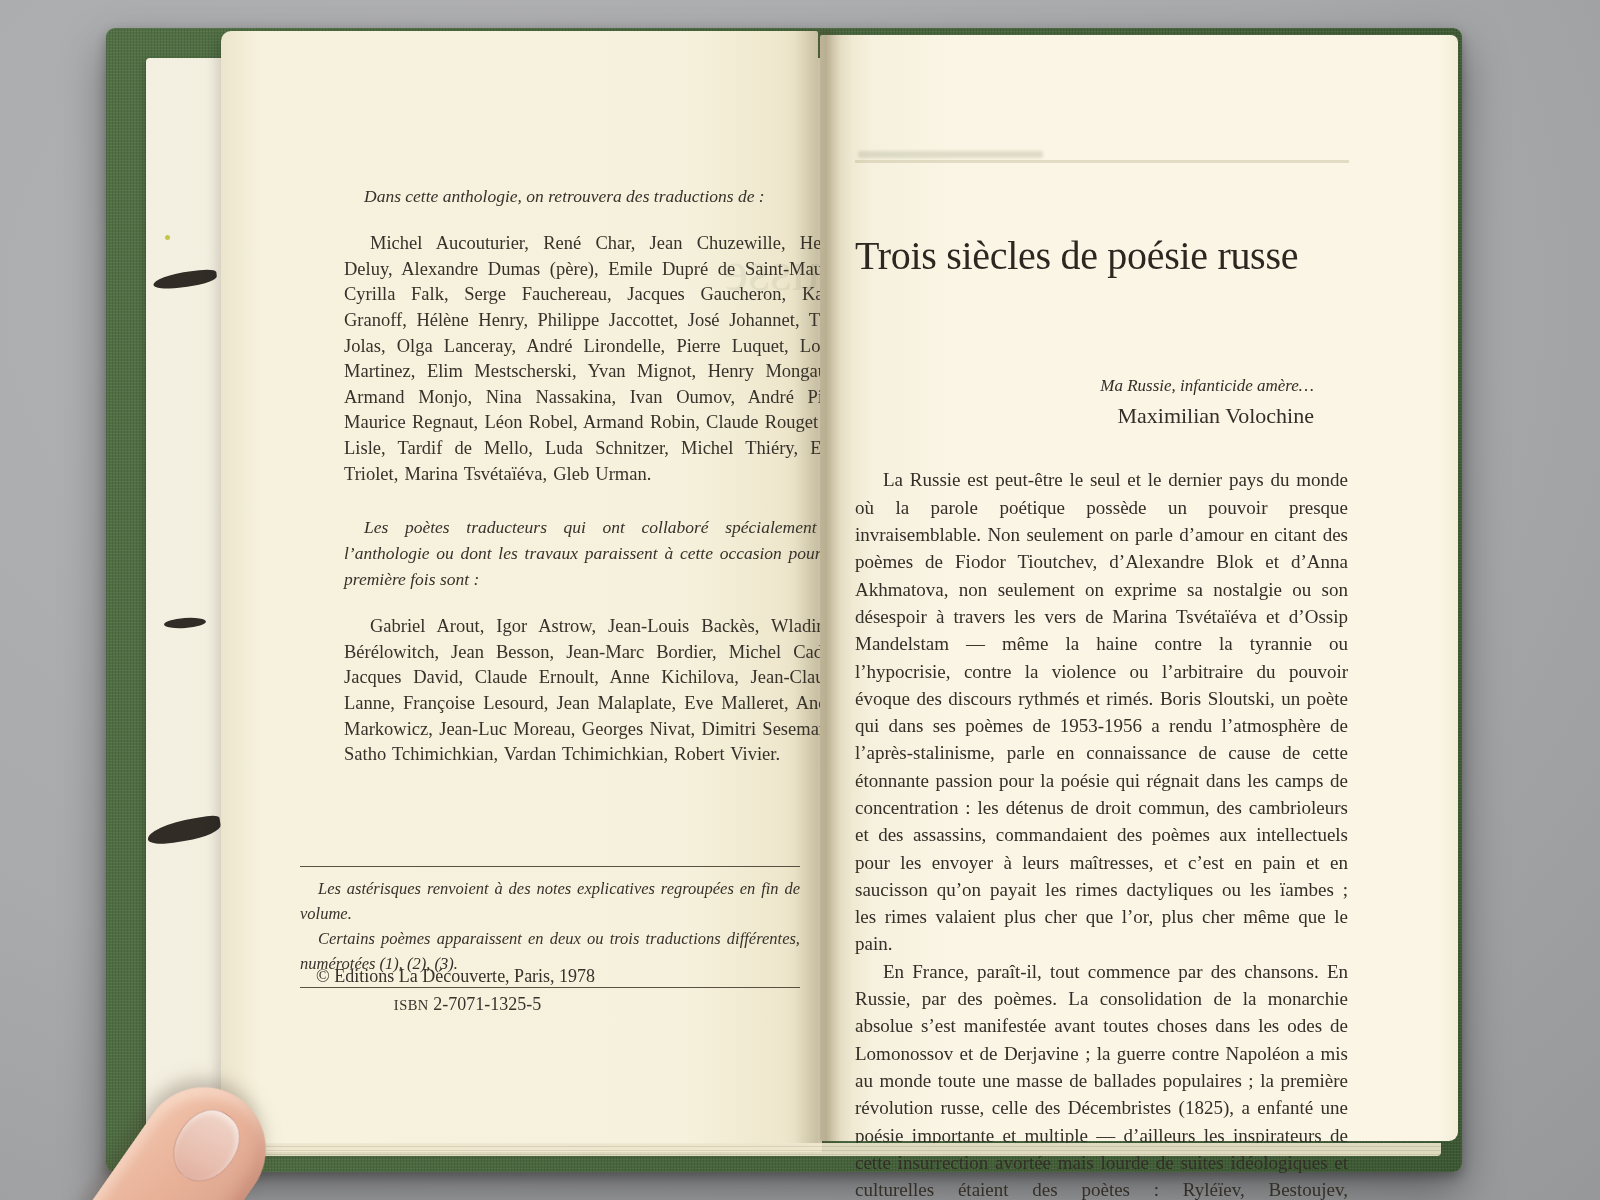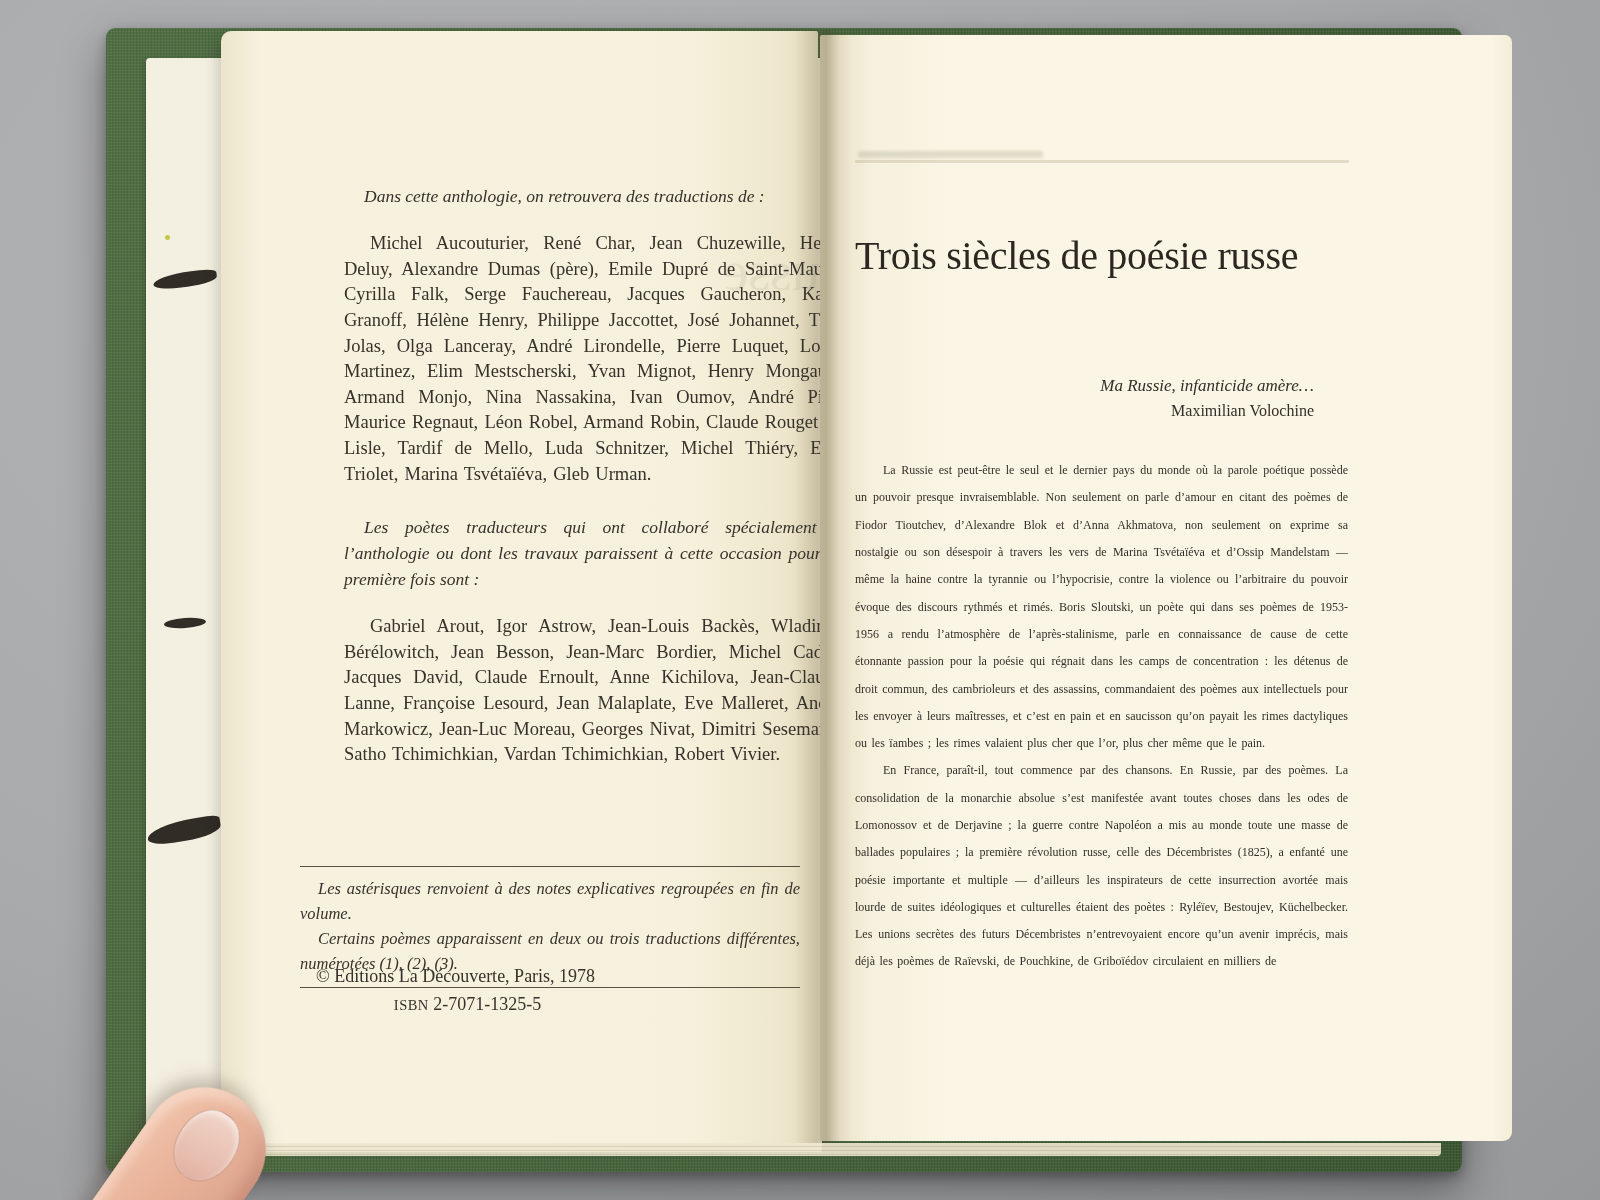--- a/index.html
+++ b/index.html
@@ -29,21 +29,21 @@
   .ink-c{left:147px;top:820px;width:74px;height:21px;border-radius:80% 20% 60% 40%;transform:rotate(-9deg);}
   .ink-dot{left:165px;top:235px;width:5px;height:5px;border-radius:50%;background:#b9c02f;opacity:.85;position:absolute;}
   
   .left-page{
     position:absolute;left:221px;top:31px;width:597px;height:1113px;
     border-radius:10px 2px 2px 6px;
     background:linear-gradient(90deg,#ece5cc 0px,#f7f2de 40px,#f6f1dc 78%,#eee7cd 94%,#e1d8ba 100%);
     box-shadow:-5px 5px 12px rgba(0,0,0,0.14);
   }
   .right-page{
-    position:absolute;left:820px;top:35px;width:692px;height:1106px;
+    position:absolute;left:820px;top:35px;width:638px;height:1106px;
     border-radius:2px 7px 9px 2px;
     background:linear-gradient(90deg,#d9cfae 0px,#eae2c7 14px,#f6f1de 52px,#faf5e4 130px,#faf5e4 97%,#f3edd8 100%);
   }
   .gutter{
     position:absolute;left:794px;top:30px;width:58px;height:1114px;pointer-events:none;
     background:linear-gradient(90deg,rgba(70,58,34,0) 0%,rgba(70,58,34,0.16) 42%,rgba(70,58,34,0.26) 55%,rgba(70,58,34,0.05) 80%,rgba(70,58,34,0) 100%);
   }
   .page-stack{
     position:absolute;left:233px;top:1143px;width:1208px;height:13px;
     background:repeating-linear-gradient(180deg,#efe8d1 0 3px,#dbd0af 3px 4px);
@@ -77,24 +77,24 @@
   .rp-bleed-smudge{
     position:absolute;left:38px;top:116px;width:185px;height:7px;border-radius:3px;
     background:rgba(98,108,70,0.18);filter:blur(1.5px);
   }
   .rp-content{position:absolute;left:35px;top:200px;width:493px;color:#332e27;}
   .rp-title{
     font-size:40px;font-weight:400;letter-spacing:-0.3px;line-height:1.05;margin:0;color:#2c2721;
   }
   .rp-epigraph{margin:96px 34px 16px 0;text-align:right;line-height:1.55;}
   .rp-epigraph .epi-line{font-style:italic;font-size:17px;display:block;}
-  .rp-epigraph .epi-author{font-size:16px;display:block;}
+  .rp-epigraph .epi-author{font-size:22px;display:block;}
   .rp-body{margin-top:33px;}
   .rp-body p{
-    font-size:12px;line-height:27.3px;text-align:justify;text-indent:28px;
+    font-size:19px;line-height:27.3px;text-align:justify;text-indent:28px;
     margin:0;word-spacing:1.5px;hyphens:auto;-webkit-hyphens:auto;
   }
   
   .thumb{
     position:absolute;left:103px;top:1075px;width:124px;height:270px;
     border-radius:62px 62px 44px 44px;
     background:linear-gradient(105deg,#f2c5ad 0%,#e7b097 45%,#d29a87 100%);
     box-shadow:inset -9px -7px 16px rgba(150,80,60,0.28),inset 7px 7px 12px rgba(255,236,222,0.55);
     transform:rotate(35deg);transform-origin:50% 48%;
     filter:drop-shadow(-7px -5px 9px rgba(60,40,30,0.28));

